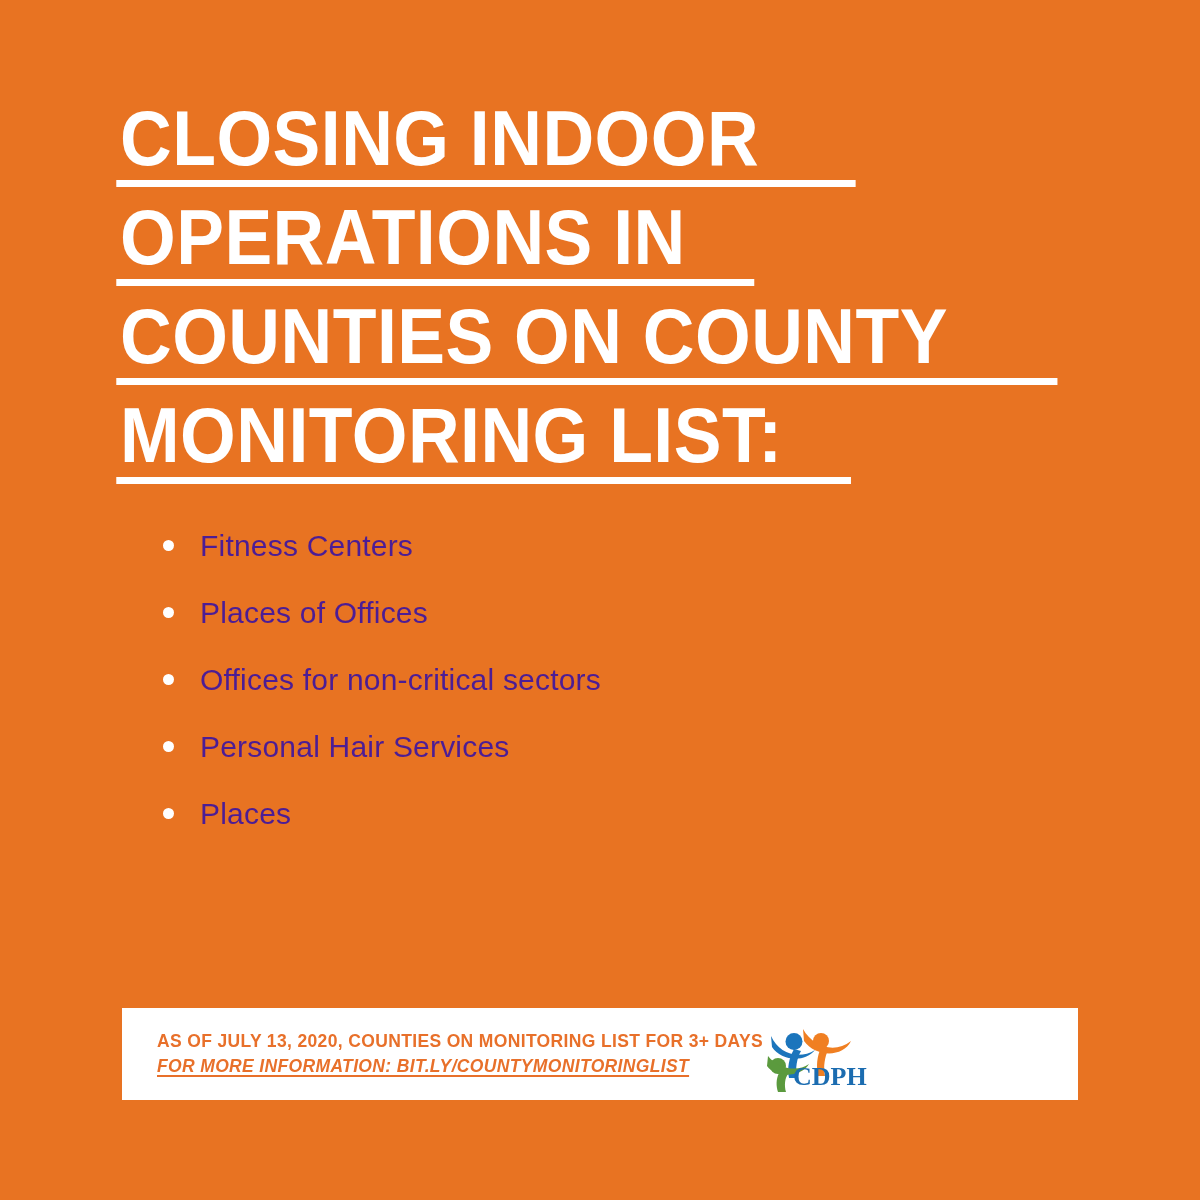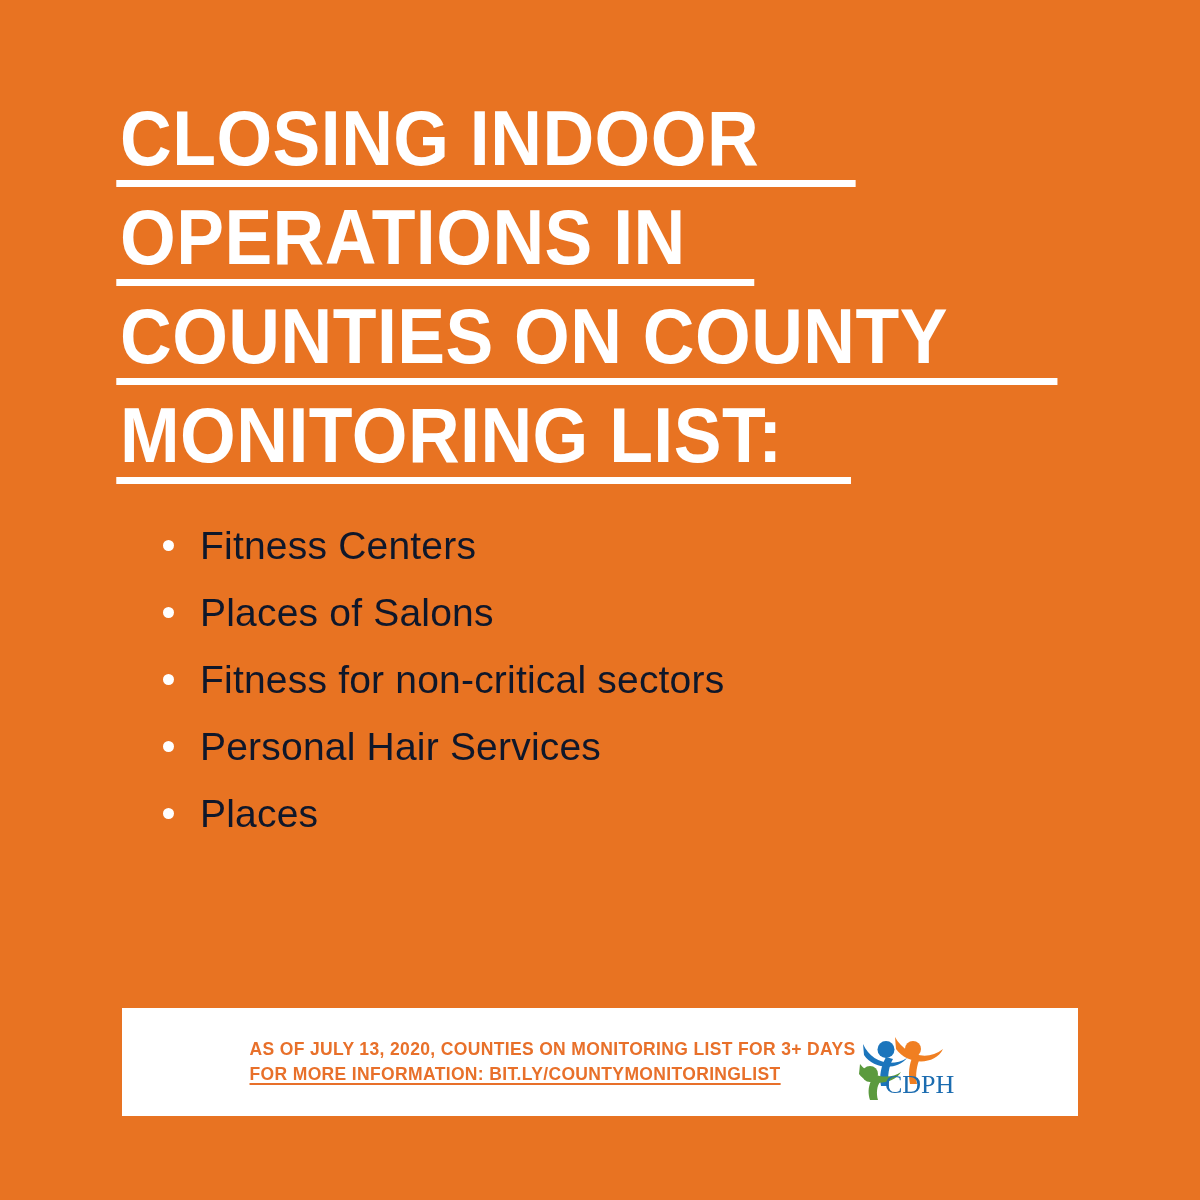--- a/index.html
+++ b/index.html
@@ -80,39 +80,39 @@
     width: 11px;
     height: 11px;
     border-radius: 50%;
     background: #FFFFFF;
     flex: 0 0 auto;
     margin-right: 26px;
     margin-left: 8px;
   }
   .bullet-label {
     font-family: "Liberation Sans", sans-serif;
-    font-size: 39px;
+    font-size: 30px;
     font-weight: normal;
     line-height: 44px;
     letter-spacing: 0.2px;
-    color: #0f172a;
+    color: #4c1d95;
     white-space: nowrap;
   }
 
   
   .footer-bar {
     position: absolute;
     left: 122px;
     top: 1008px;
     width: 956px;
-    height: 108px;
+    height: 92px;
     background: #FFFFFF;
     display: flex;
     align-items: center;
-    justify-content: center;
+    justify-content: flex-start;
     box-sizing: border-box;
     padding: 0 18px 0 35px;
   }
   .footer-text {
     display: flex;
     flex-direction: column;
     justify-content: center;
   }
   .footer-line {
     font-family: "Liberation Sans", sans-serif;
@@ -120,28 +120,30 @@
     font-size: 17.5px;
     letter-spacing: 0.35px;
     line-height: 25px;
     color: #E8702A;
     white-space: nowrap;
   }
   .footer-line.underlined {
     text-decoration: underline;
     text-underline-offset: 3px;
     text-decoration-thickness: 2px;
+    font-style: italic;
   }
 
   
   .cdph-logo {
     width: 104px;
     height: 76px;
     flex: 0 0 auto;
     margin-right: 8px;
+    font-weight: bold;
   }
   .cdph-logo svg { display: block; }
 </style>
 </head>
 <body>
 
 <div id="poster">
 
   <div class="headline">
     <div class="headline-line hl-1">
@@ -162,25 +164,25 @@
     </div>
   </div>
 
   <ul class="bullet-list">
     <li class="bullet-item">
       <span class="bullet-dot"></span>
       <span class="bullet-label">Fitness Centers</span>
     </li>
     <li class="bullet-item">
       <span class="bullet-dot"></span>
-      <span class="bullet-label">Places of Salons</span>
-    </li>
-    <li class="bullet-item">
-      <span class="bullet-dot"></span>
-      <span class="bullet-label">Fitness for non-critical sectors</span>
+      <span class="bullet-label">Places of Offices</span>
+    </li>
+    <li class="bullet-item">
+      <span class="bullet-dot"></span>
+      <span class="bullet-label">Offices for non-critical sectors</span>
     </li>
     <li class="bullet-item">
       <span class="bullet-dot"></span>
       <span class="bullet-label">Personal Hair Services</span>
     </li>
     <li class="bullet-item">
       <span class="bullet-dot"></span>
       <span class="bullet-label">Places</span>
     </li>
   </ul>

